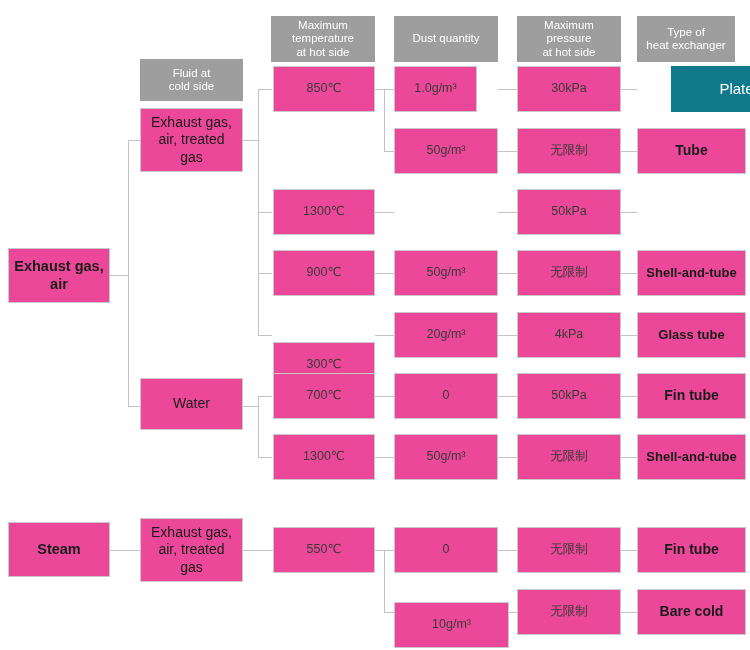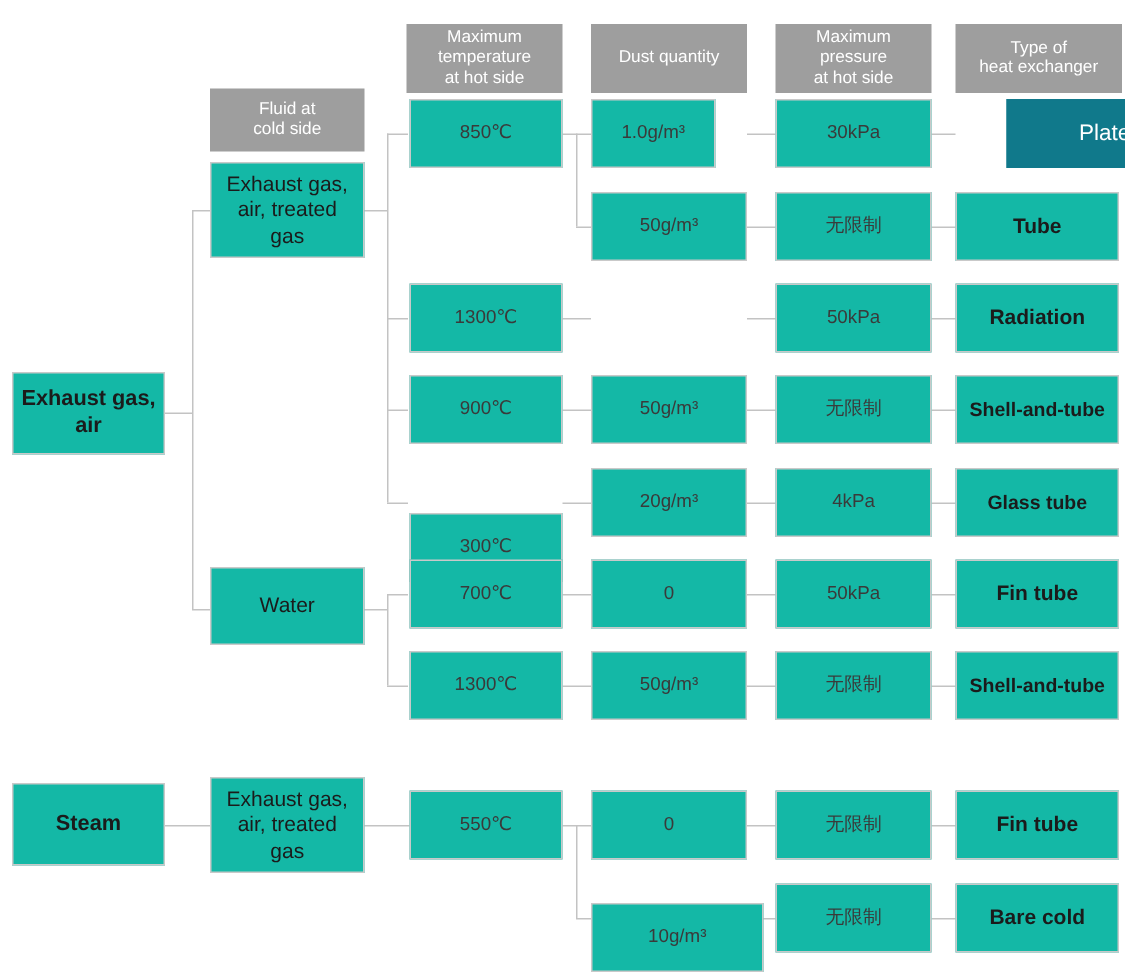--- a/index.html
+++ b/index.html
@@ -11,21 +11,21 @@
   }
   #stage{position:relative;width:750px;height:650px;}
 
   
   .box{
     position:absolute;
     box-sizing:border-box;
     display:flex;align-items:center;justify-content:center;
     text-align:center;
     border:1px solid #c9c9c9;
-    background:#14b8a6;
+    background:#ec4899;
     color:#1b1b1b;
     line-height:1.22;
   }
   .hdr{
     position:absolute;box-sizing:border-box;
     display:flex;align-items:center;justify-content:center;
     text-align:center;
     background:#9e9e9e;color:#ffffff;
     font-size:11.5px;line-height:1.16;border:none;
   }
@@ -47,21 +47,21 @@
 
   <div class="hdr" style="left: 140px; top: 59px; width: 103px; height: 42px; white-space: pre-line;">Fluid at
 cold side</div>
   <div class="hdr" style="left: 271px; top: 16px; width: 104px; height: 46px; white-space: pre-line;">Maximum
 temperature
 at hot side</div>
   <div class="hdr" style="left:394px;top:16px;width:104px;height:46px;">Dust quantity</div>
   <div class="hdr" style="left: 517px; top: 16px; width: 104px; height: 46px; white-space: pre-line;">Maximum
 pressure
 at hot side</div>
-  <div class="hdr" style="left: 637px; top: 16px; width: 111px; height: 46px; white-space: pre-line;">Type of
+  <div class="hdr" style="left: 637px; top: 16px; width: 98px; height: 46px; white-space: pre-line;">Type of
 heat exchanger</div>
 
   <div class="hline" style="left:110px;top:275px;width:18px;"></div>
   <div class="vline" style="left:128px;top:140px;height:266px;"></div>
   <div class="hline" style="left:128px;top:140px;width:13px;"></div>
   <div class="hline" style="left:128px;top:406px;width:13px;"></div>
 
   <div class="hline" style="left:242px;top:140px;width:16px;"></div>
   <div class="vline" style="left:258px;top:89px;height:246px;"></div>
   <div class="hline" style="left:258px;top:89px;width:14px;"></div>
@@ -147,21 +147,20 @@
   <div class="box val" style="left:517px;top:189px;width:104px;height:46px;">50kPa</div>
   <div class="box val" style="left:517px;top:250px;width:104px;height:46px;">无限制</div>
   <div class="box val" style="left:517px;top:312px;width:104px;height:46px;">4kPa</div>
   <div class="box val" style="left:517px;top:373px;width:104px;height:46px;">50kPa</div>
   <div class="box val" style="left:517px;top:434px;width:104px;height:46px;">无限制</div>
   <div class="box val" style="left:517px;top:527px;width:104px;height:46px;">无限制</div>
   <div class="box val" style="left:517px;top:589px;width:104px;height:46px;">无限制</div>
 
   <div class="box type accent" style="left:671px;top:66px;width:131px;height:46px;">Plate</div>
   <div class="box type" style="left:637px;top:128px;width:109px;height:46px;">Tube</div>
-  <div class="box type" style="left:637px;top:189px;width:109px;height:46px;">Radiation</div>
   <div class="box type small" style="left:637px;top:250px;width:109px;height:46px;">Shell-and-tube</div>
   <div class="box type small" style="left:637px;top:312px;width:109px;height:46px;">Glass tube</div>
   <div class="box type" style="left:637px;top:373px;width:109px;height:46px;">Fin tube</div>
   <div class="box type small" style="left:637px;top:434px;width:109px;height:46px;">Shell-and-tube</div>
   <div class="box type" style="left:637px;top:527px;width:109px;height:46px;">Fin tube</div>
   <div class="box type" style="left:637px;top:589px;width:109px;height:46px;">Bare cold</div>
 
 </div>
 
 </body></html>

